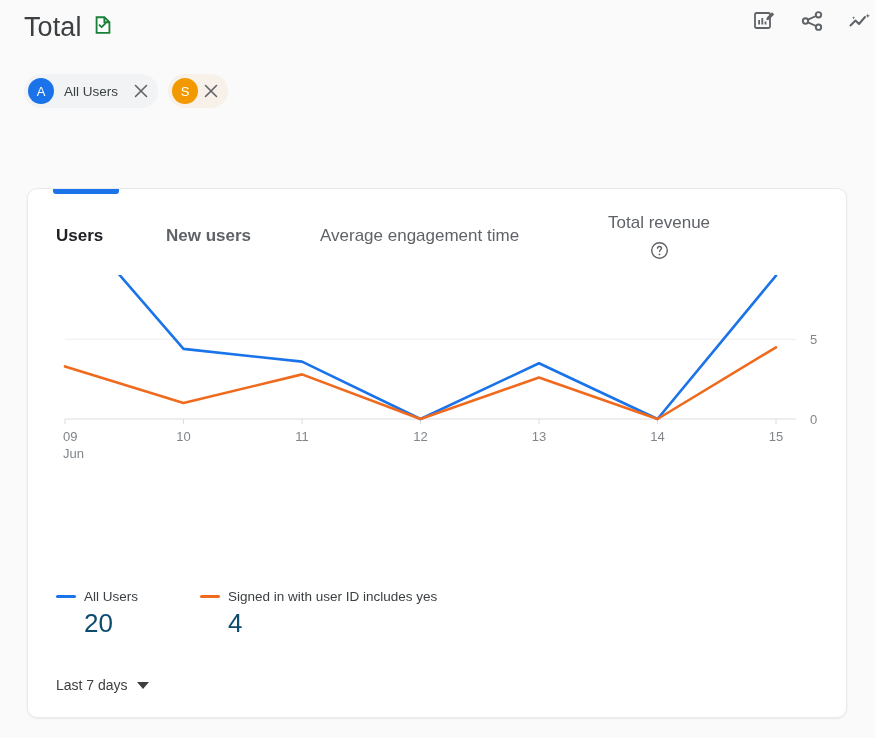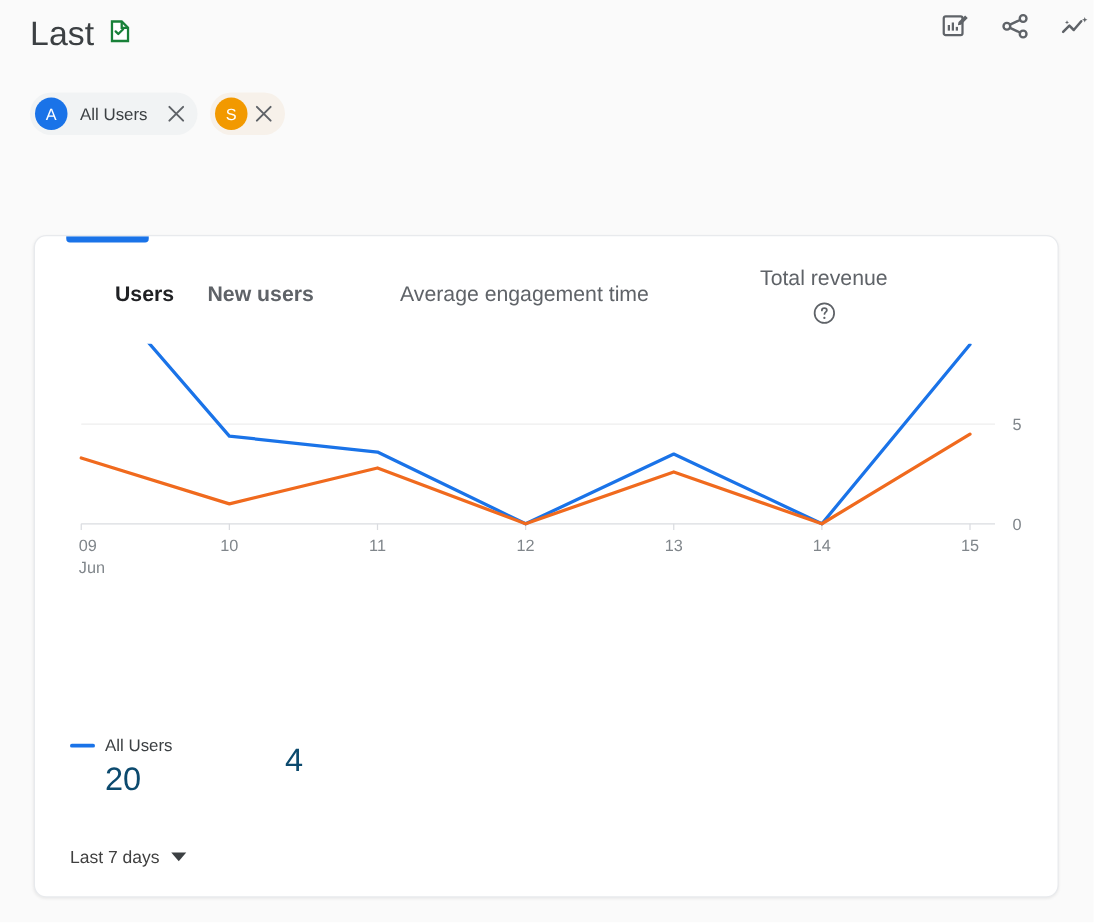--- a/index.html
+++ b/index.html
@@ -165,21 +165,21 @@
   .tab {
     font-size: 17px;
     color: #5f6368;
     cursor: pointer;
     display: flex;
     align-items: center;
     gap: 8px;
     white-space: nowrap;
   }
   .tab.active { color: #202124; font-weight: 700; }
-  .tab-1 { position: absolute; left: 28px; margin-left: 36px; }
+  .tab-1 { position: absolute; left: 28px; }
   .tab-2 { position: absolute; left: 138px; font-weight: bold; }
   .tab-3 { position: absolute; left: 292px; }
   .tab-4 { position: absolute; left: 580px; flex-direction: column; }
   .help-icon { color: #5f6368; display: flex; align-items: center; cursor: pointer; }
 
   
   .chart-area {
     position: absolute;
     left: 0;
     top: 86px;
@@ -241,21 +241,21 @@
   }
 </style>
 </head>
 <body>
 
 <div class="page">
 
   <div class="header-row">
 
     <div class="page-title-wrap">
-      <div class="page-title">Last</div>
+      <div class="page-title">Total</div>
       <span class="title-badge-icon">
         <svg width="22" height="22" viewBox="0 0 24 24" fill="none">
           <path d="M5 3.5h8.5L19 9v11.5H5z" stroke="#188038" stroke-width="2" fill="#fff"></path>
           <path d="M13.5 3.5V9H19" stroke="#188038" stroke-width="2" fill="none"></path>
           <path d="M8.2 12.1l2.3 2.3 4.2-4.2" stroke="#188038" stroke-width="2" fill="none" stroke-linecap="round" stroke-linejoin="round"></path>
         </svg>
       </span>
     </div>
 
     <div class="header-actions">
@@ -367,20 +367,24 @@
 
     <div class="legend">
       <div class="legend-item legend-item-1">
         <div class="legend-top">
           <span class="legend-dash" style="background:#1a73e8"></span>
           <span class="legend-label">All Users</span>
         </div>
         <div class="legend-value">20</div>
       </div>
       <div class="legend-item">
+        <div class="legend-top">
+          <span class="legend-dash" style="background:#f06a1e"></span>
+          <span class="legend-label">Signed in with user ID includes yes</span>
+        </div>
         <div class="legend-value">4</div>
       </div>
     </div>
 
     <div class="date-range">
       <span>Last 7 days</span>
       <span class="caret-down"></span>
     </div>
 
   </div>

